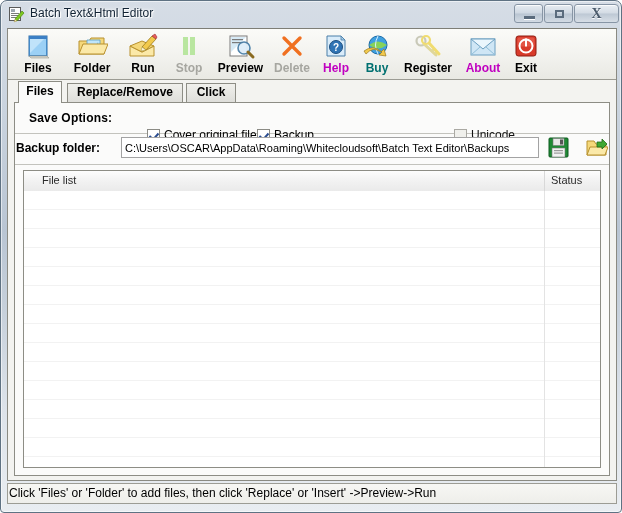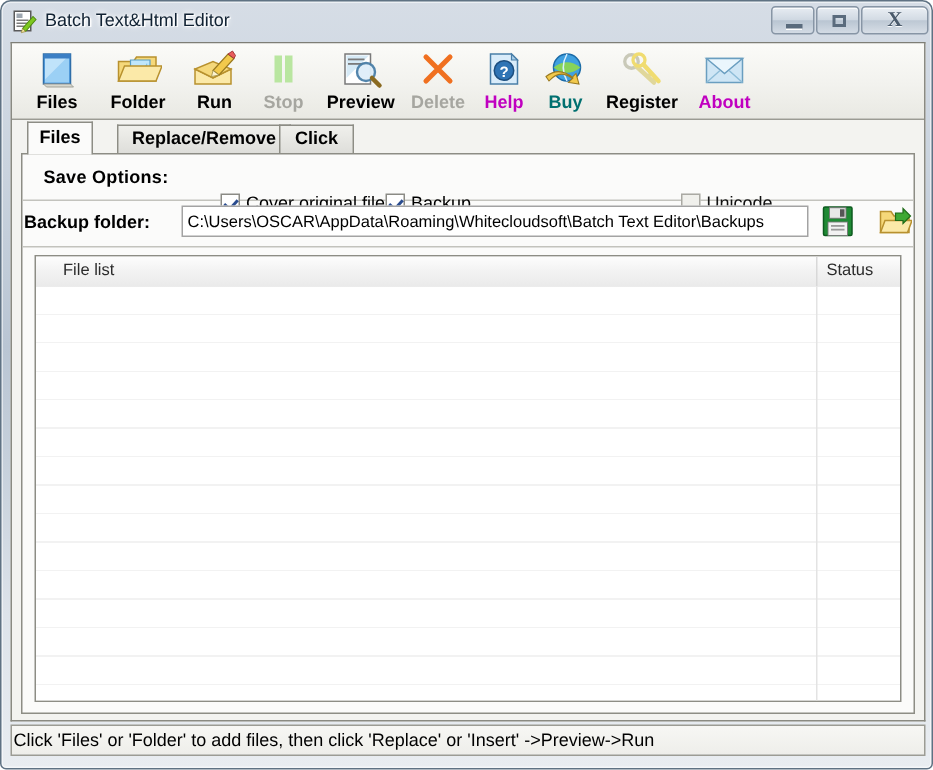--- a/index.html
+++ b/index.html
@@ -458,27 +458,38 @@
         <div class="tb-ico">
           <svg width="32" height="28" viewBox="0 0 32 28">
             <rect x="4" y="6" width="24" height="16" fill="#cfe6f5" stroke="#6a9ec0" stroke-width="1"></rect>
             <path d="M4 6 L16 16 L28 6 Z" fill="#eaf6fd" stroke="#6a9ec0" stroke-width="1"></path>
             <path d="M4 22 L13 14 M28 22 L19 14" stroke="#8fbdd8" stroke-width="1" fill="none"></path>
           </svg>
         </div>
         <div class="tb-lbl about">About</div>
       </div>
 
+      <div class="tb-item" style="left:499px;width:38px;">
+        <div class="tb-ico">
+          <svg width="30" height="28" viewBox="0 0 30 28">
+            <rect x="5" y="3" width="20" height="20" rx="2.5" fill="#d83a2a" stroke="#8f1d12" stroke-width="1"></rect>
+            <rect x="6.5" y="4.5" width="17" height="9" rx="2" fill="#e86050" opacity=".7"></rect>
+            <circle cx="15" cy="13" r="6.5" fill="none" stroke="#ffffff" stroke-width="2"></circle>
+            <rect x="14" y="5.5" width="2" height="8" fill="#ffffff"></rect>
+          </svg>
+        </div>
+        <div class="tb-lbl">Exit</div>
+      </div>
     </div>
 
     <div class="tabstrip">
       <div class="tab active" style="left:4px;width:44px;">
         <span>Files</span>
       </div>
-      <div class="tab" style="left:64px;width:116px;">
+      <div class="tab" style="left:53px;width:116px;">
         <span>Replace/Remove</span>
       </div>
       <div class="tab" style="left:172px;width:50px;">
         <span>Click</span>
       </div>
     </div>
 
     <div class="tabpage">
 
       <div class="row-save">

